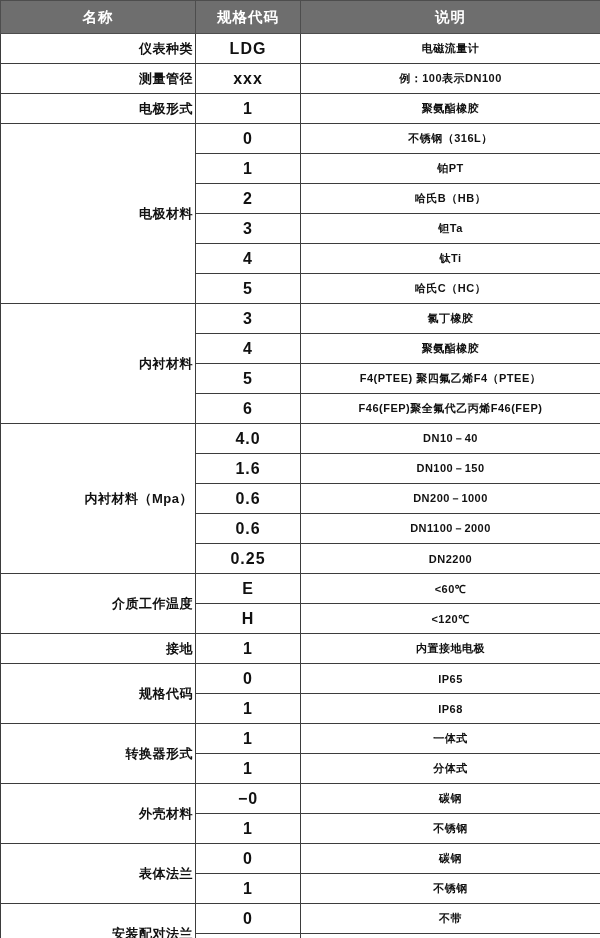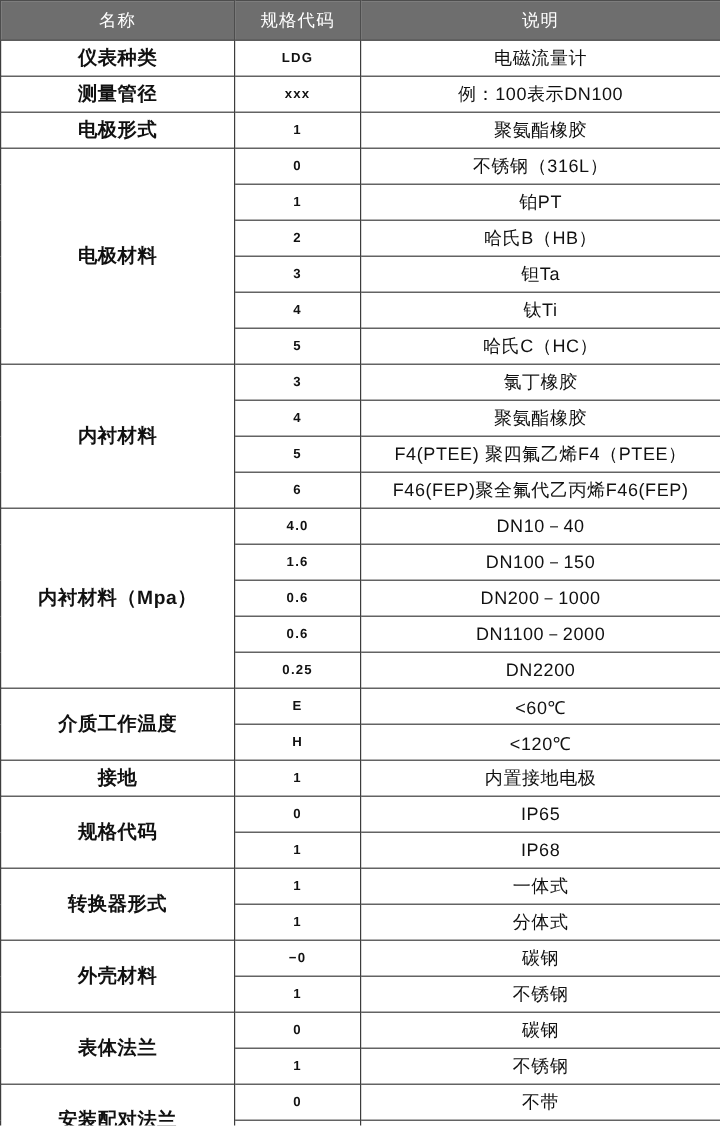--- a/index.html
+++ b/index.html
@@ -19,51 +19,52 @@
     table-layout: fixed;
   }
   #spec-table col.c-name  { width: 195px; }
   #spec-table col.c-code  { width: 105px; }
   #spec-table col.c-desc  { width: 300px; }
 
   #spec-table th {
     background: #6e6e6e;
     color: #ffffff;
     font-size: 14.5px;
-    font-weight: normal;
+    font-weight: bold;
     letter-spacing: 1px;
     height: 30px;
     border: 1px solid #4d4d4d;
     text-align: center;
     vertical-align: middle;
   }
   #spec-table td {
     border: 1px solid #3d3d3d;
     text-align: center;
     vertical-align: middle;
     font-size: 12.5px;
     height: 27px;
     padding: 1px 2px;
     background: #ffffff;
     color: #111111;
   }
   #spec-table td.name {
     font-weight: bold;
+    font-size: 13px;
+    letter-spacing: 0.5px;
+    text-align: right;
+  }
+  #spec-table td.code {
+    font-weight: bold;
     font-size: 16px;
-    letter-spacing: 0.5px;
-  }
-  #spec-table td.code {
-    font-weight: bold;
-    font-size: 11px;
     letter-spacing: 1px;
     margin-top: 20px;
   }
   #spec-table td.desc {
-    font-weight: normal;
-    font-size: 15px;
+    font-weight: bold;
+    font-size: 11px;
     letter-spacing: 0.5px;
   }
 </style>
 </head>
 <body>
 
 <table id="spec-table">
   <colgroup>
     <col class="c-name">
       <col class="c-code">

